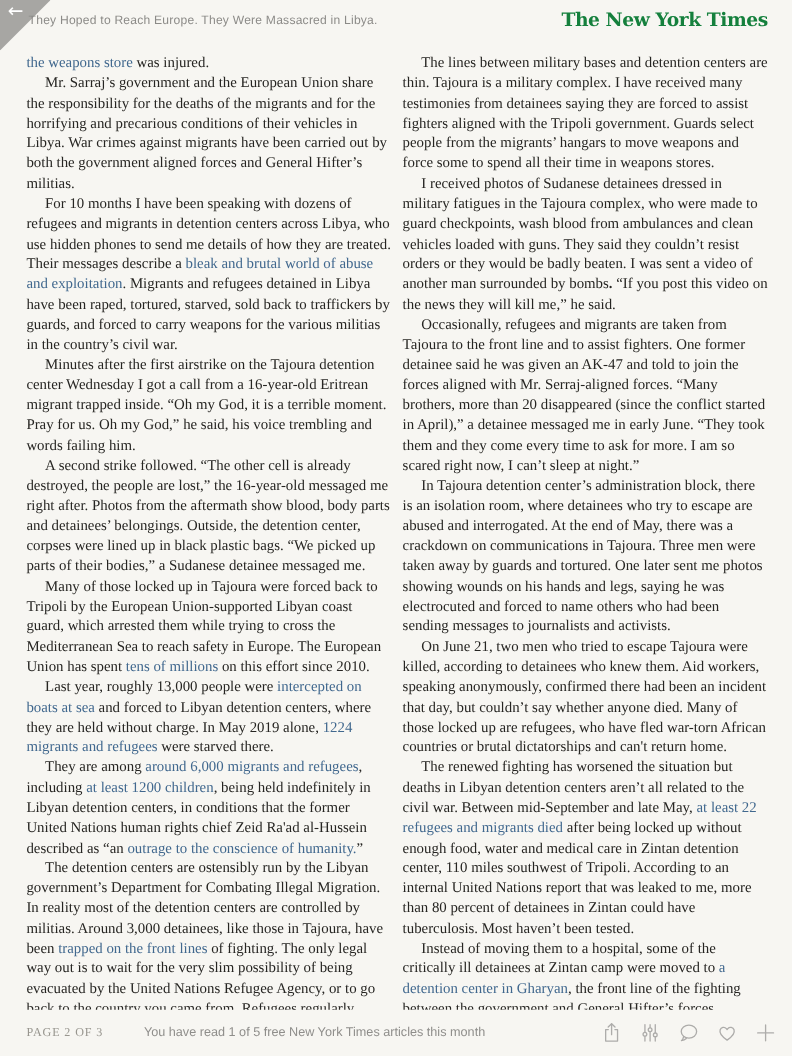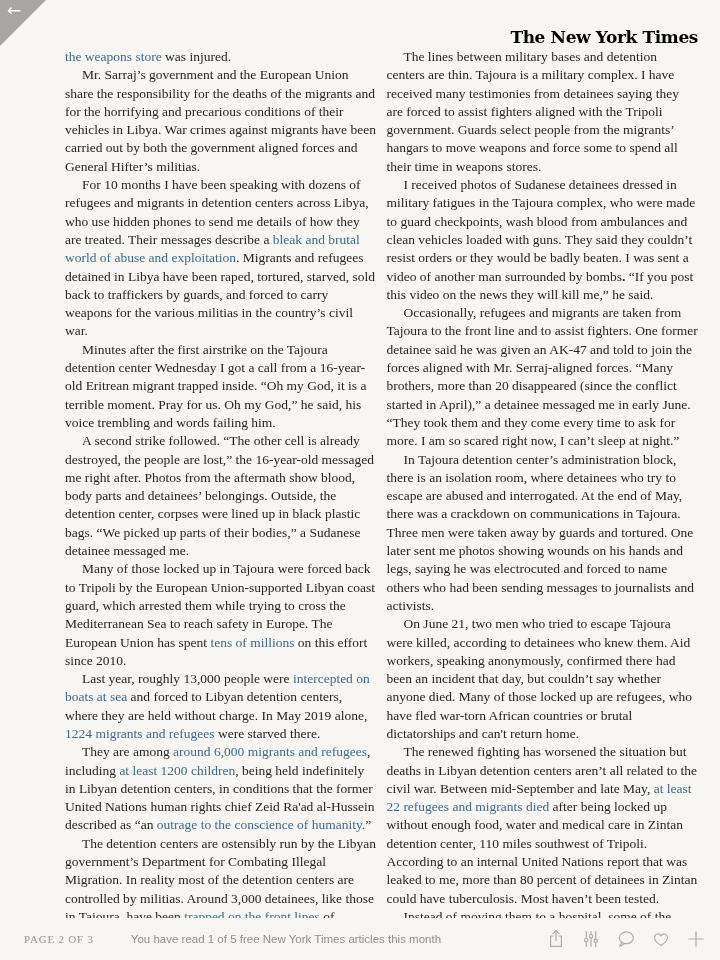--- a/index.html
+++ b/index.html
@@ -22,31 +22,31 @@
     color:#ffffff; font-size:17px; line-height:17px;
     font-family:"DejaVu Sans", sans-serif;
   }
   .header-title {
     position:absolute; left:26px; top:13px;
     font-family:"Liberation Sans", sans-serif;
     font-size:11px; color:#8c8b88; letter-spacing:.2px;
     white-space:nowrap;
   }
   .brand {
-    position:absolute; right:22px; top:27px;
+    position:absolute; right:22px; top:9px;
     font-family:"DejaVu Serif", serif;
     font-weight:700; font-style:normal;
-    font-size:17px; color:#000000; letter-spacing:-0.4px;
+    font-size:17px; color:#15803d; letter-spacing:-0.4px;
     white-space:nowrap;
   }
   
   .content {
     display:flex; gap:10px;
     padding:4px 22px 0 24px;
-    height:874px; overflow:hidden;margin-left:41px;
+    height:874px; overflow:hidden;
   }
   .col { flex:1 1 0; min-width:0; }
   .col p {
     font-size:13.5px; line-height:18.3px; color:#262522;
     text-indent:17px; margin:0;
     text-rendering:optimizeLegibility;
   }
   .col p.noindent { text-indent:0; }
   .col a.link { color:#41688e; text-decoration:none; cursor:pointer; }
   
@@ -75,20 +75,21 @@
   .ficon svg { width:20px; height:20px; display:block;
     stroke:#adacaa; fill:none; stroke-width:1.2; stroke-linecap:round; stroke-linejoin:round; }
 </style>
 </head>
 <body>
 
 <div class="header">
   <div class="corner-back">
     <span class="arrow">←</span>
   </div>
+  <div class="header-title">They Hoped to Reach Europe. They Were Massacred in Libya.</div>
   <div class="brand">The New York Times</div>
 </div>
 
 <div class="content">
   <div class="col">
       <p class="noindent"><a class="link" href="#">the weapons store</a><span> was injured.</span></p>
       <p><span>Mr. Sarraj’s government and the European Union share the responsibility for the deaths of the migrants and for the horrifying and precarious conditions of their vehicles in Libya. War crimes against migrants have been carried out by both the government aligned forces and General Hifter’s militias.</span></p>
       <p><span>For 10 months I have been speaking with dozens of refugees and migrants in detention centers across Libya, who use hidden phones to send me details of how they are treated. Their messages describe a </span><a class="link" href="#">bleak and brutal world of abuse and exploitation</a><span>. Migrants and refugees detained in Libya have been raped, tortured, starved, sold back to traffickers by guards, and forced to carry weapons for the various militias in the country’s civil war.</span></p>
       <p><span>Minutes after the first airstrike on the Tajoura detention center Wednesday I got a call from a 16-year-old Eritrean migrant trapped inside. “Oh my God, it is a terrible moment. Pray for us. Oh my God,” he said, his voice trembling and words failing him.</span></p>
       <p><span>A second strike followed. “The other cell is already destroyed, the people are lost,” the 16-year-old messaged me right after. Photos from the aftermath show blood, body parts and detainees’ belongings. Outside, the detention center, corpses were lined up in black plastic bags. “We picked up parts of their bodies,” a Sudanese detainee messaged me.</span></p>

